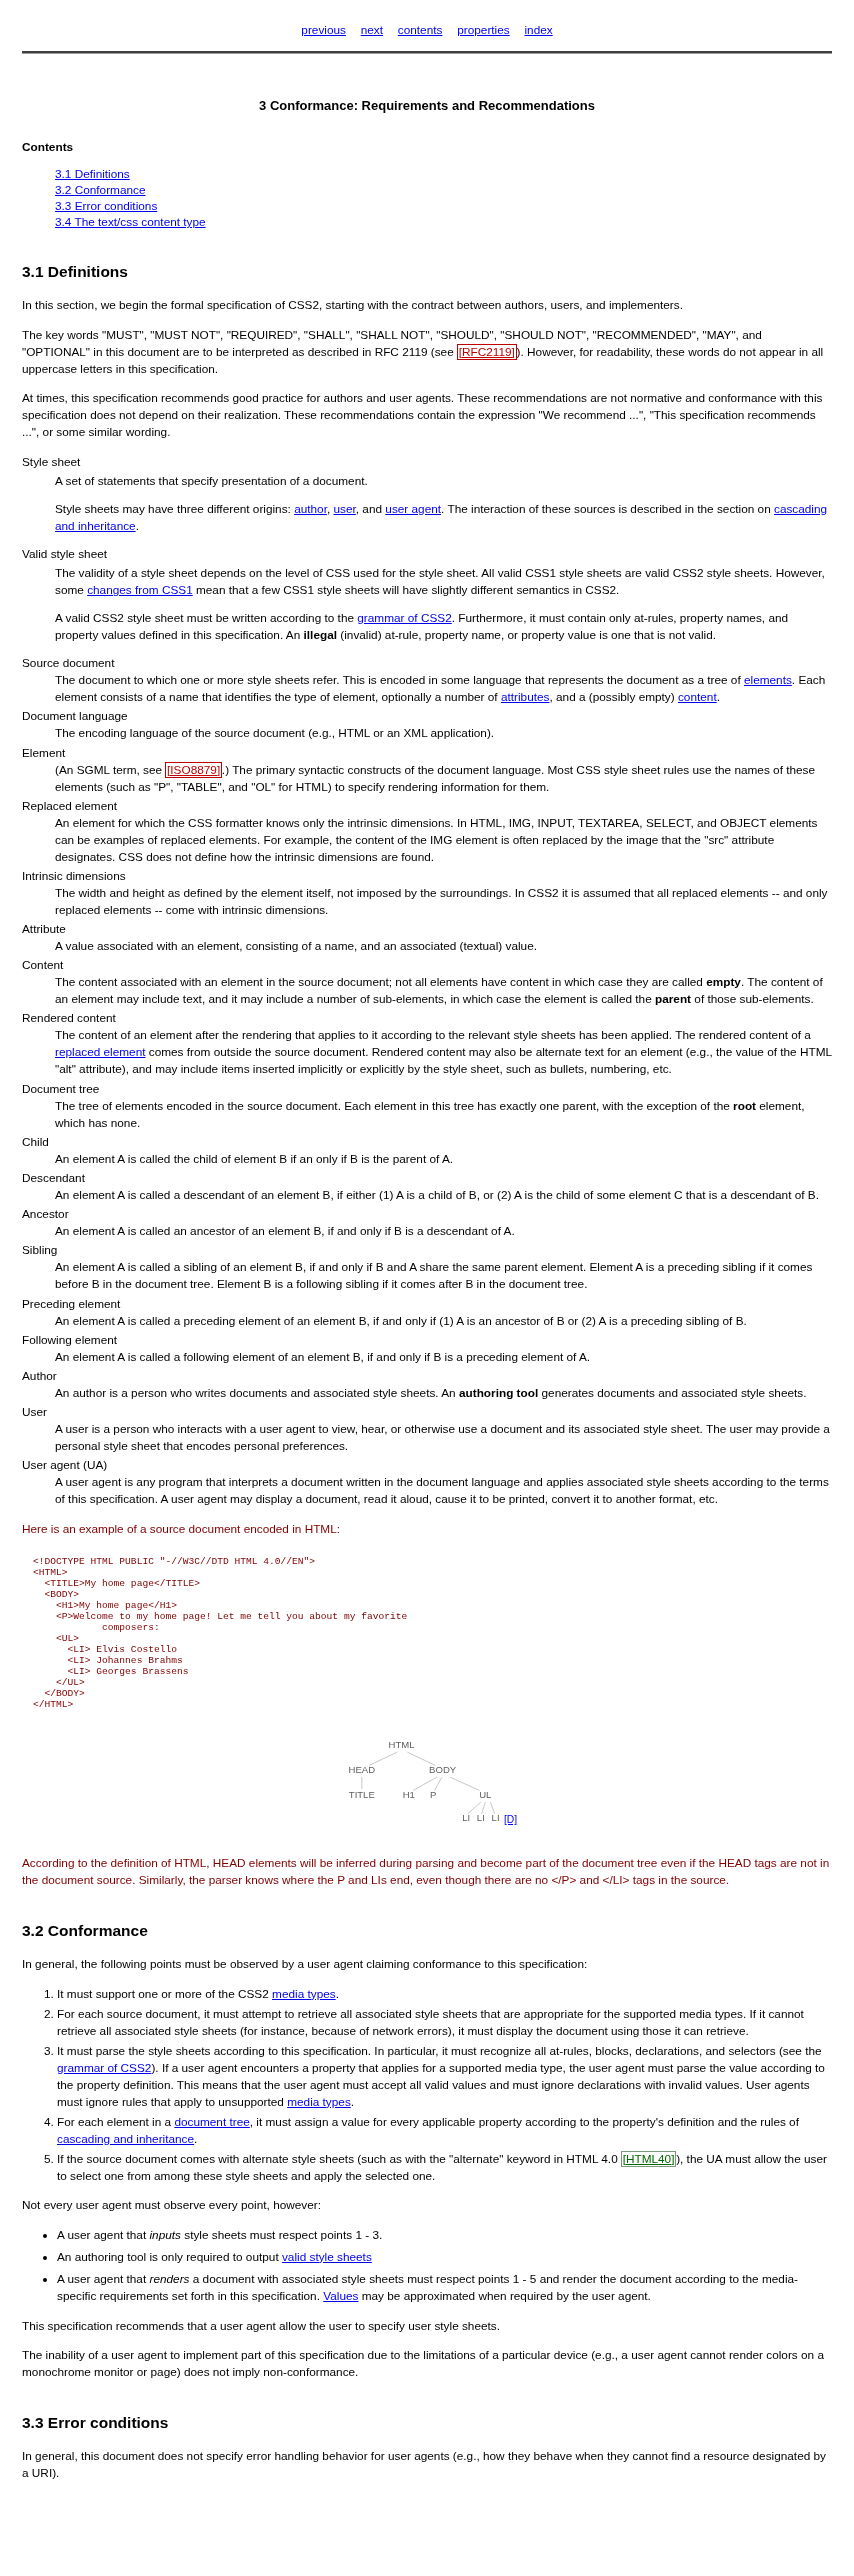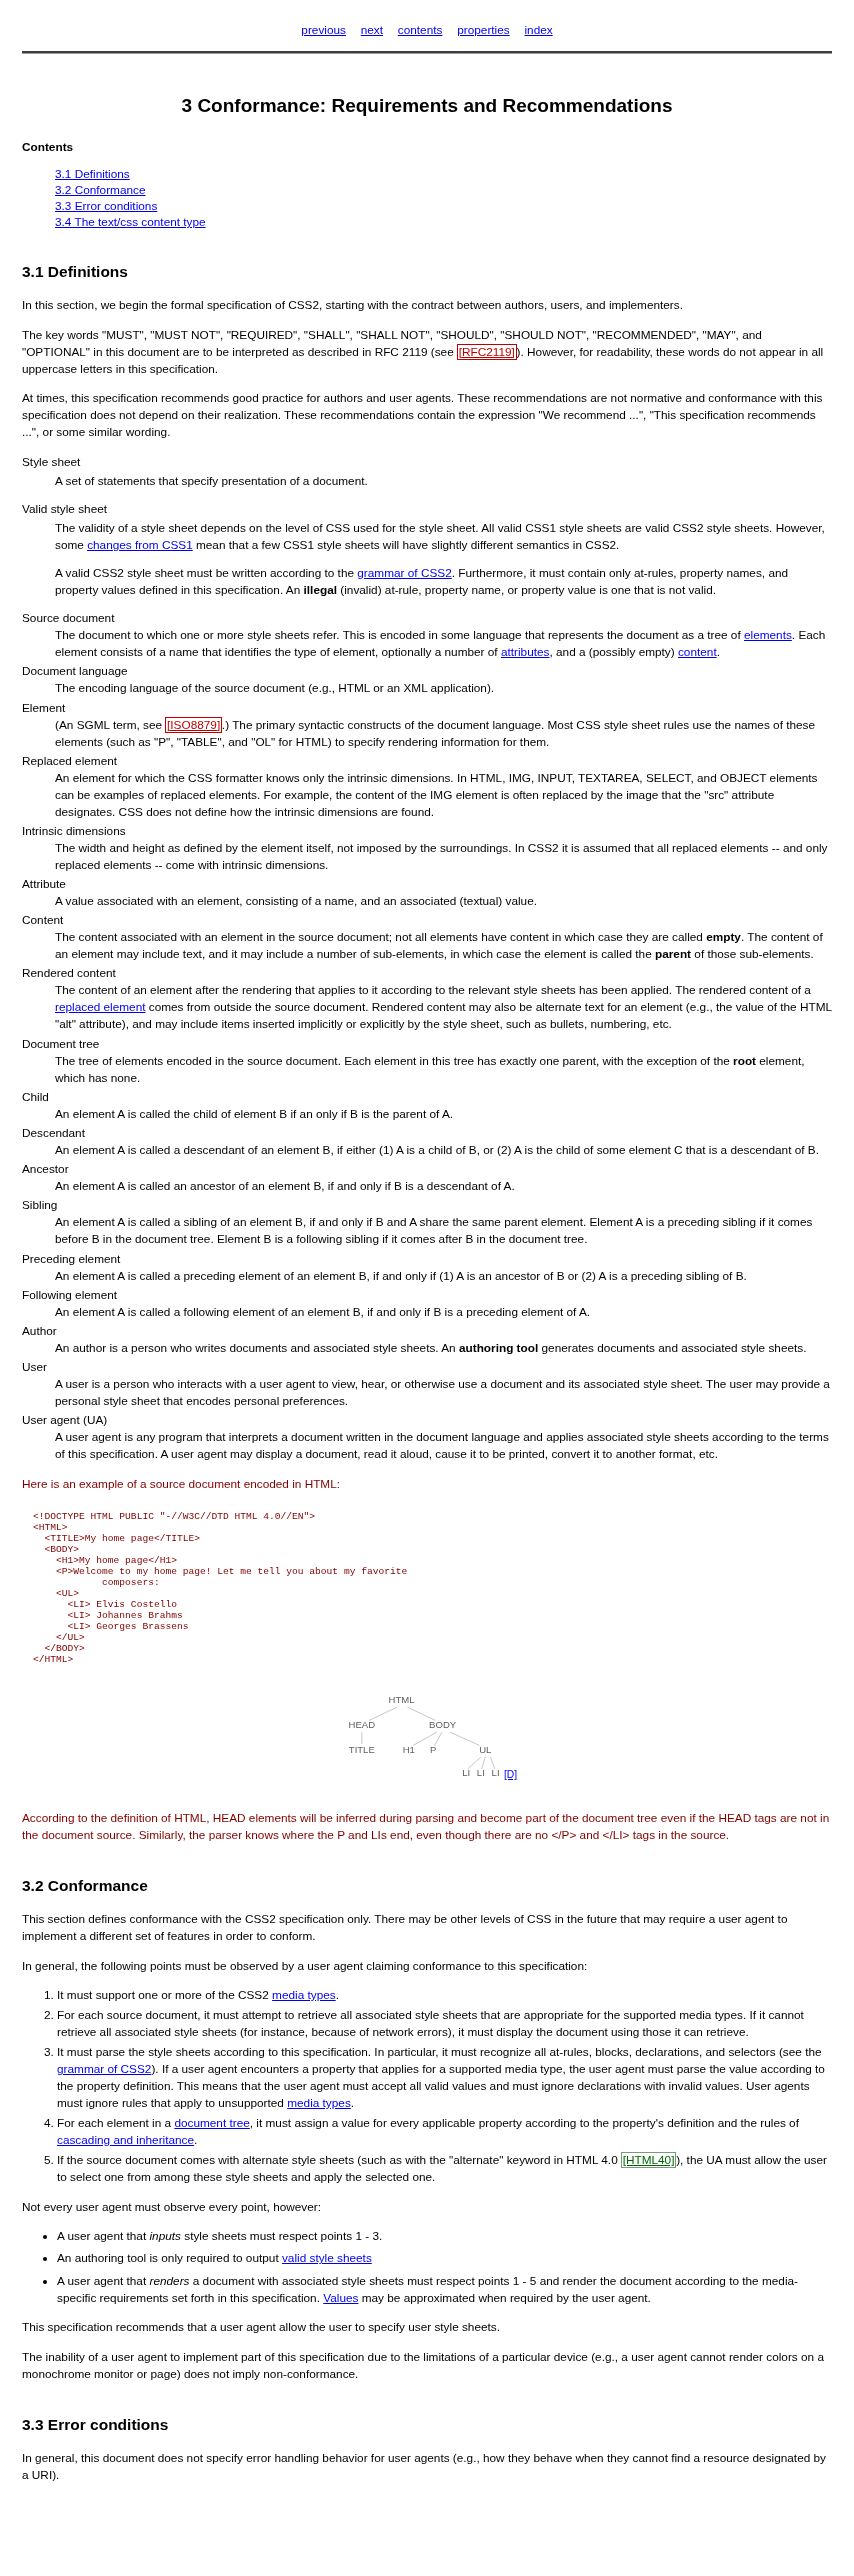--- a/index.html
+++ b/index.html
@@ -4,21 +4,21 @@
 <style>
   html,body{margin:0;padding:0;background:#fff;}
   body{width:854px;color:#000;font-family:"Liberation Sans",sans-serif;font-size:11.8px;line-height:17px;}
   .page{padding:0 22px 19px 22px;}
   
   .nav{text-align:center;margin:22px 0 11.8px 0;}
   .nav a{margin:0 7.4px;}
   a.lnk,.nav a,.toc a,a.dlink{color:#0000EE;text-decoration:underline;cursor:pointer;}
   
   hr.rule{border:0;height:2.2px;background:#3f3f3f;border-bottom:1.5px solid #9c9c9c;margin:4.4px 0;}
-  h1{font-size:19px;line-height:22px;font-weight:bold;text-align:center;margin:41px 29.5px 22px 29.5px;}
+  h1{font-size:13px;line-height:22px;font-weight:bold;text-align:center;margin:41px 29.5px 22px 29.5px;}
   h2{font-size:15.5px;line-height:19px;font-weight:bold;margin:32px 0 16px 0;}
   .contents-label{font-weight:bold;margin:17.7px 0 10.3px 0;}
   .toc{margin:0 0 10.3px 33px;}
   .toc .toc-row{line-height:16px;}
   p{margin:12.5px 0;}
   .maroon{color:#800000;}
   dl{margin:12.5px 0;}
   dt{font-weight:normal;margin-top:2.2px;}
   dd{margin:0 0 2.2px 33px;}
   dd p.ddp{margin:11px 0;}
@@ -52,20 +52,21 @@
         <div class="toc-row"><a href="#">3.4 The text/css content type</a></div>
       </div>
       <h2>3.1 Definitions</h2>
       <p>In this section, we begin the formal specification of CSS2, starting with the contract between authors, users, and implementers.</p>
       <p>The key words "MUST", "MUST NOT", "REQUIRED", "SHALL", "SHALL NOT", "SHOULD", "SHOULD NOT", "RECOMMENDED", "MAY", and "OPTIONAL" in this document are to be interpreted as described in RFC 2119 (see <a class="ref" href="#">[RFC2119]</a>). However, for readability, these words do not appear in all uppercase letters in this specification.</p>
       <p>At times, this specification recommends good practice for authors and user agents. These recommendations are not normative and conformance with this specification does not depend on their realization. These recommendations contain the expression "We recommend ...", "This specification recommends ...", or some similar wording.</p>
       <dl>
         <dt>Style sheet</dt>
         <dd>
           <p class="ddp">A set of statements that specify presentation of a document.</p>
+          <p class="ddp">Style sheets may have three different origins: <a class="lnk" href="#">author</a>, <a class="lnk" href="#">user</a>, and <a class="lnk" href="#">user agent</a>. The interaction of these sources is described in the section on <a class="lnk" href="#">cascading and inheritance</a>.</p>
         </dd>
         <dt>Valid style sheet</dt>
         <dd>
           <p class="ddp">The validity of a style sheet depends on the level of CSS used for the style sheet. All valid CSS1 style sheets are valid CSS2 style sheets. However, some <a class="lnk" href="#">changes from CSS1</a> mean that a few  CSS1 style sheets will have slightly different semantics in CSS2.</p>
           <p class="ddp">A valid CSS2 style sheet must be written according to the <a class="lnk" href="#">grammar of CSS2</a>. Furthermore, it must contain only at-rules, property names, and property values defined in this specification. An <b>illegal</b> (invalid) at-rule, property name, or property value is one that is not valid.</p>
         </dd>
         <dt>Source document</dt>
         <dd>The document to which one or more style sheets refer. This is encoded in some language that represents the document as a tree of <a class="lnk" href="#">elements</a>. Each element consists of a name that identifies the type of element, optionally a number of <a class="lnk" href="#">attributes</a>, and a (possibly empty) <a class="lnk" href="#">content</a>.</dd>
         <dt>Document language</dt>
         <dd>The encoding language of the source document (e.g., HTML or an XML application).</dd>
@@ -136,21 +137,20 @@
           <text x="157" y="84" text-anchor="middle">P</text>
           <text x="228" y="84" text-anchor="middle">UL</text>
           <text x="202" y="116" text-anchor="middle">LI</text>
           <text x="222" y="116" text-anchor="middle">LI</text>
           <text x="242" y="116" text-anchor="middle">LI</text>
         </svg>
         <a class="dlink" href="#">[D]</a>
       </div>
       <p class="maroon">According to the definition of HTML, HEAD elements will be inferred during parsing and become part of the document tree even if the HEAD tags are not in the document source. Similarly, the parser knows where the P and LIs end, even though there are no &lt;/P&gt; and &lt;/LI&gt; tags in the source.</p>
       <h2>3.2 Conformance</h2>
-      <p>This section defines conformance with the CSS2 specification only. There may be other levels of CSS in the future that may require a user agent to implement a different set of features in order to conform.</p>
       <p>In general, the following points must be observed by a user agent claiming conformance to this specification:</p>
       <ol>
         <li>It must support one or more of the CSS2 <a class="lnk" href="#">media types</a>.</li>
         <li>For each source document, it must attempt to retrieve all associated style sheets that are appropriate for the supported media types. If it cannot retrieve all associated style sheets (for instance, because of network errors), it must display the document using those it can retrieve.</li>
         <li>It must parse the style sheets according to this specification. In particular, it must recognize all at-rules, blocks, declarations, and selectors (see the <a class="lnk" href="#">grammar of CSS2</a>). If a user agent encounters a property that applies for a supported media type, the user agent must parse the value according to the property definition. This means that the user agent must accept all valid values and must ignore declarations with invalid values. User agents must ignore rules that apply to unsupported <a class="lnk" href="#">media types</a>.</li>
         <li>For each element in a <a class="lnk" href="#">document tree</a>, it must assign a value for every applicable property according to the property's definition and the rules of <a class="lnk" href="#">cascading and inheritance</a>.</li>
         <li>If the source document comes with alternate style sheets (such as with the "alternate" keyword in HTML 4.0 <a class="ref refg" href="#">[HTML40]</a>), the UA must allow the user to select one from among these style sheets and apply the selected one.</li>
       </ol>
       <p>Not every user agent must observe every point, however:</p>
       <ul>

